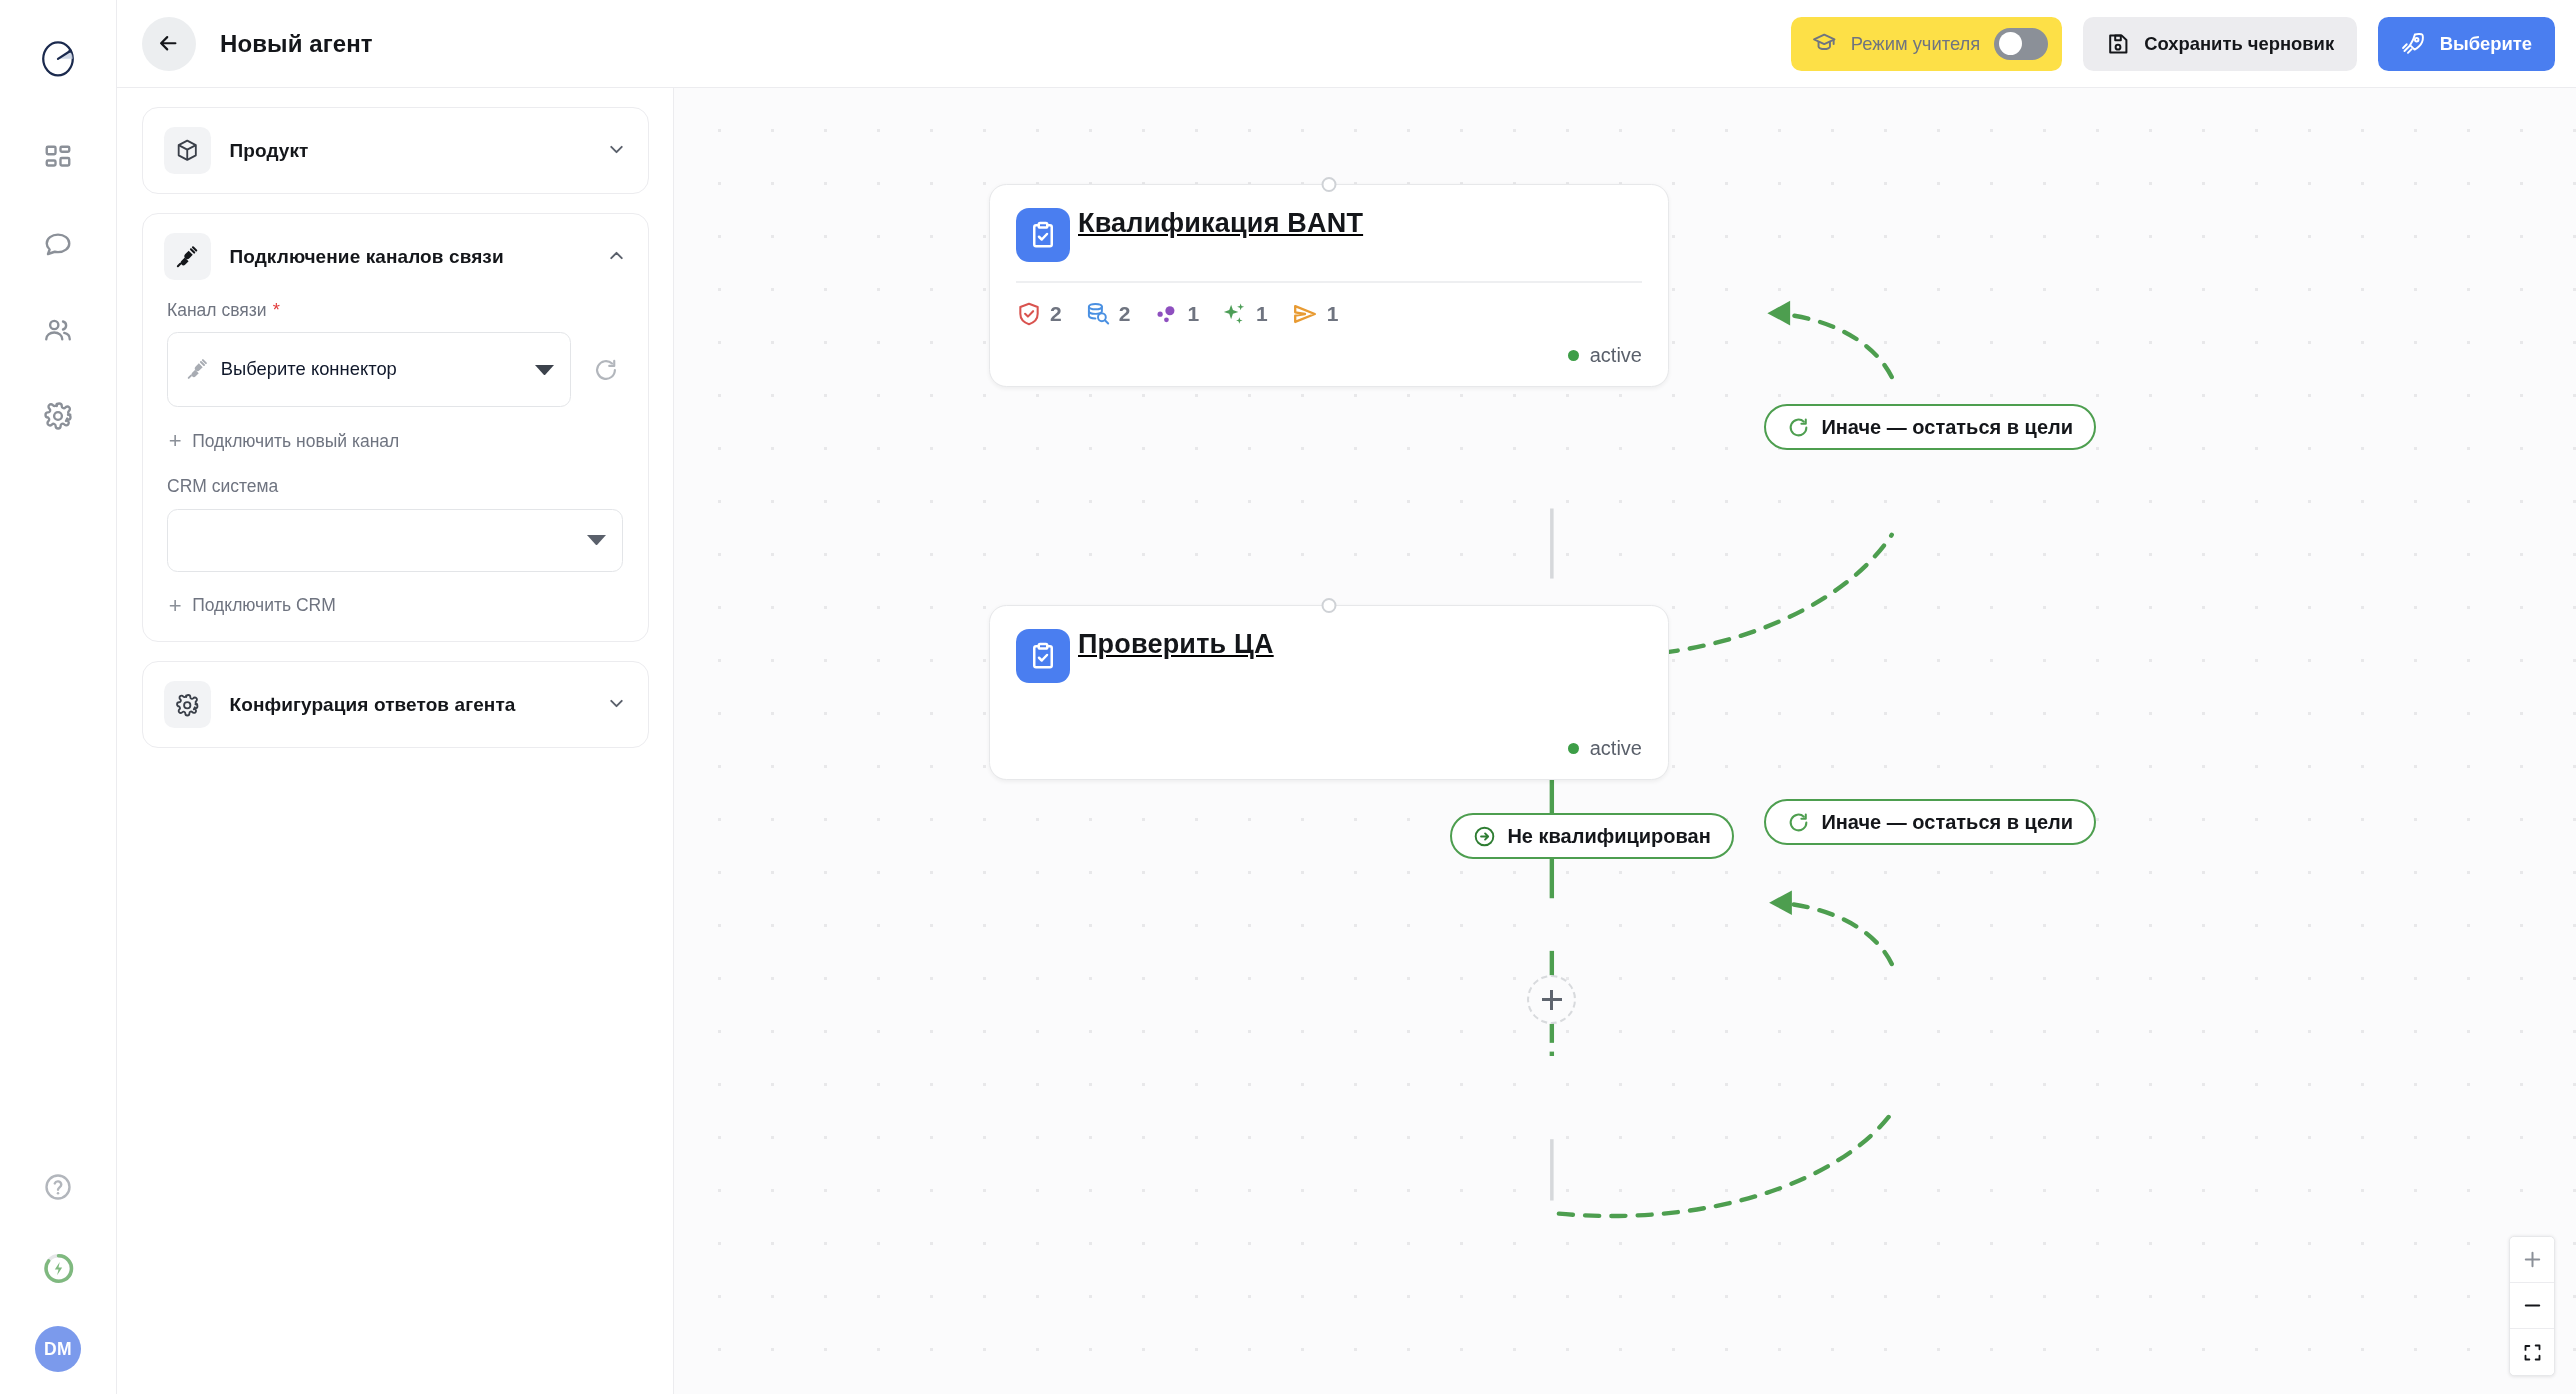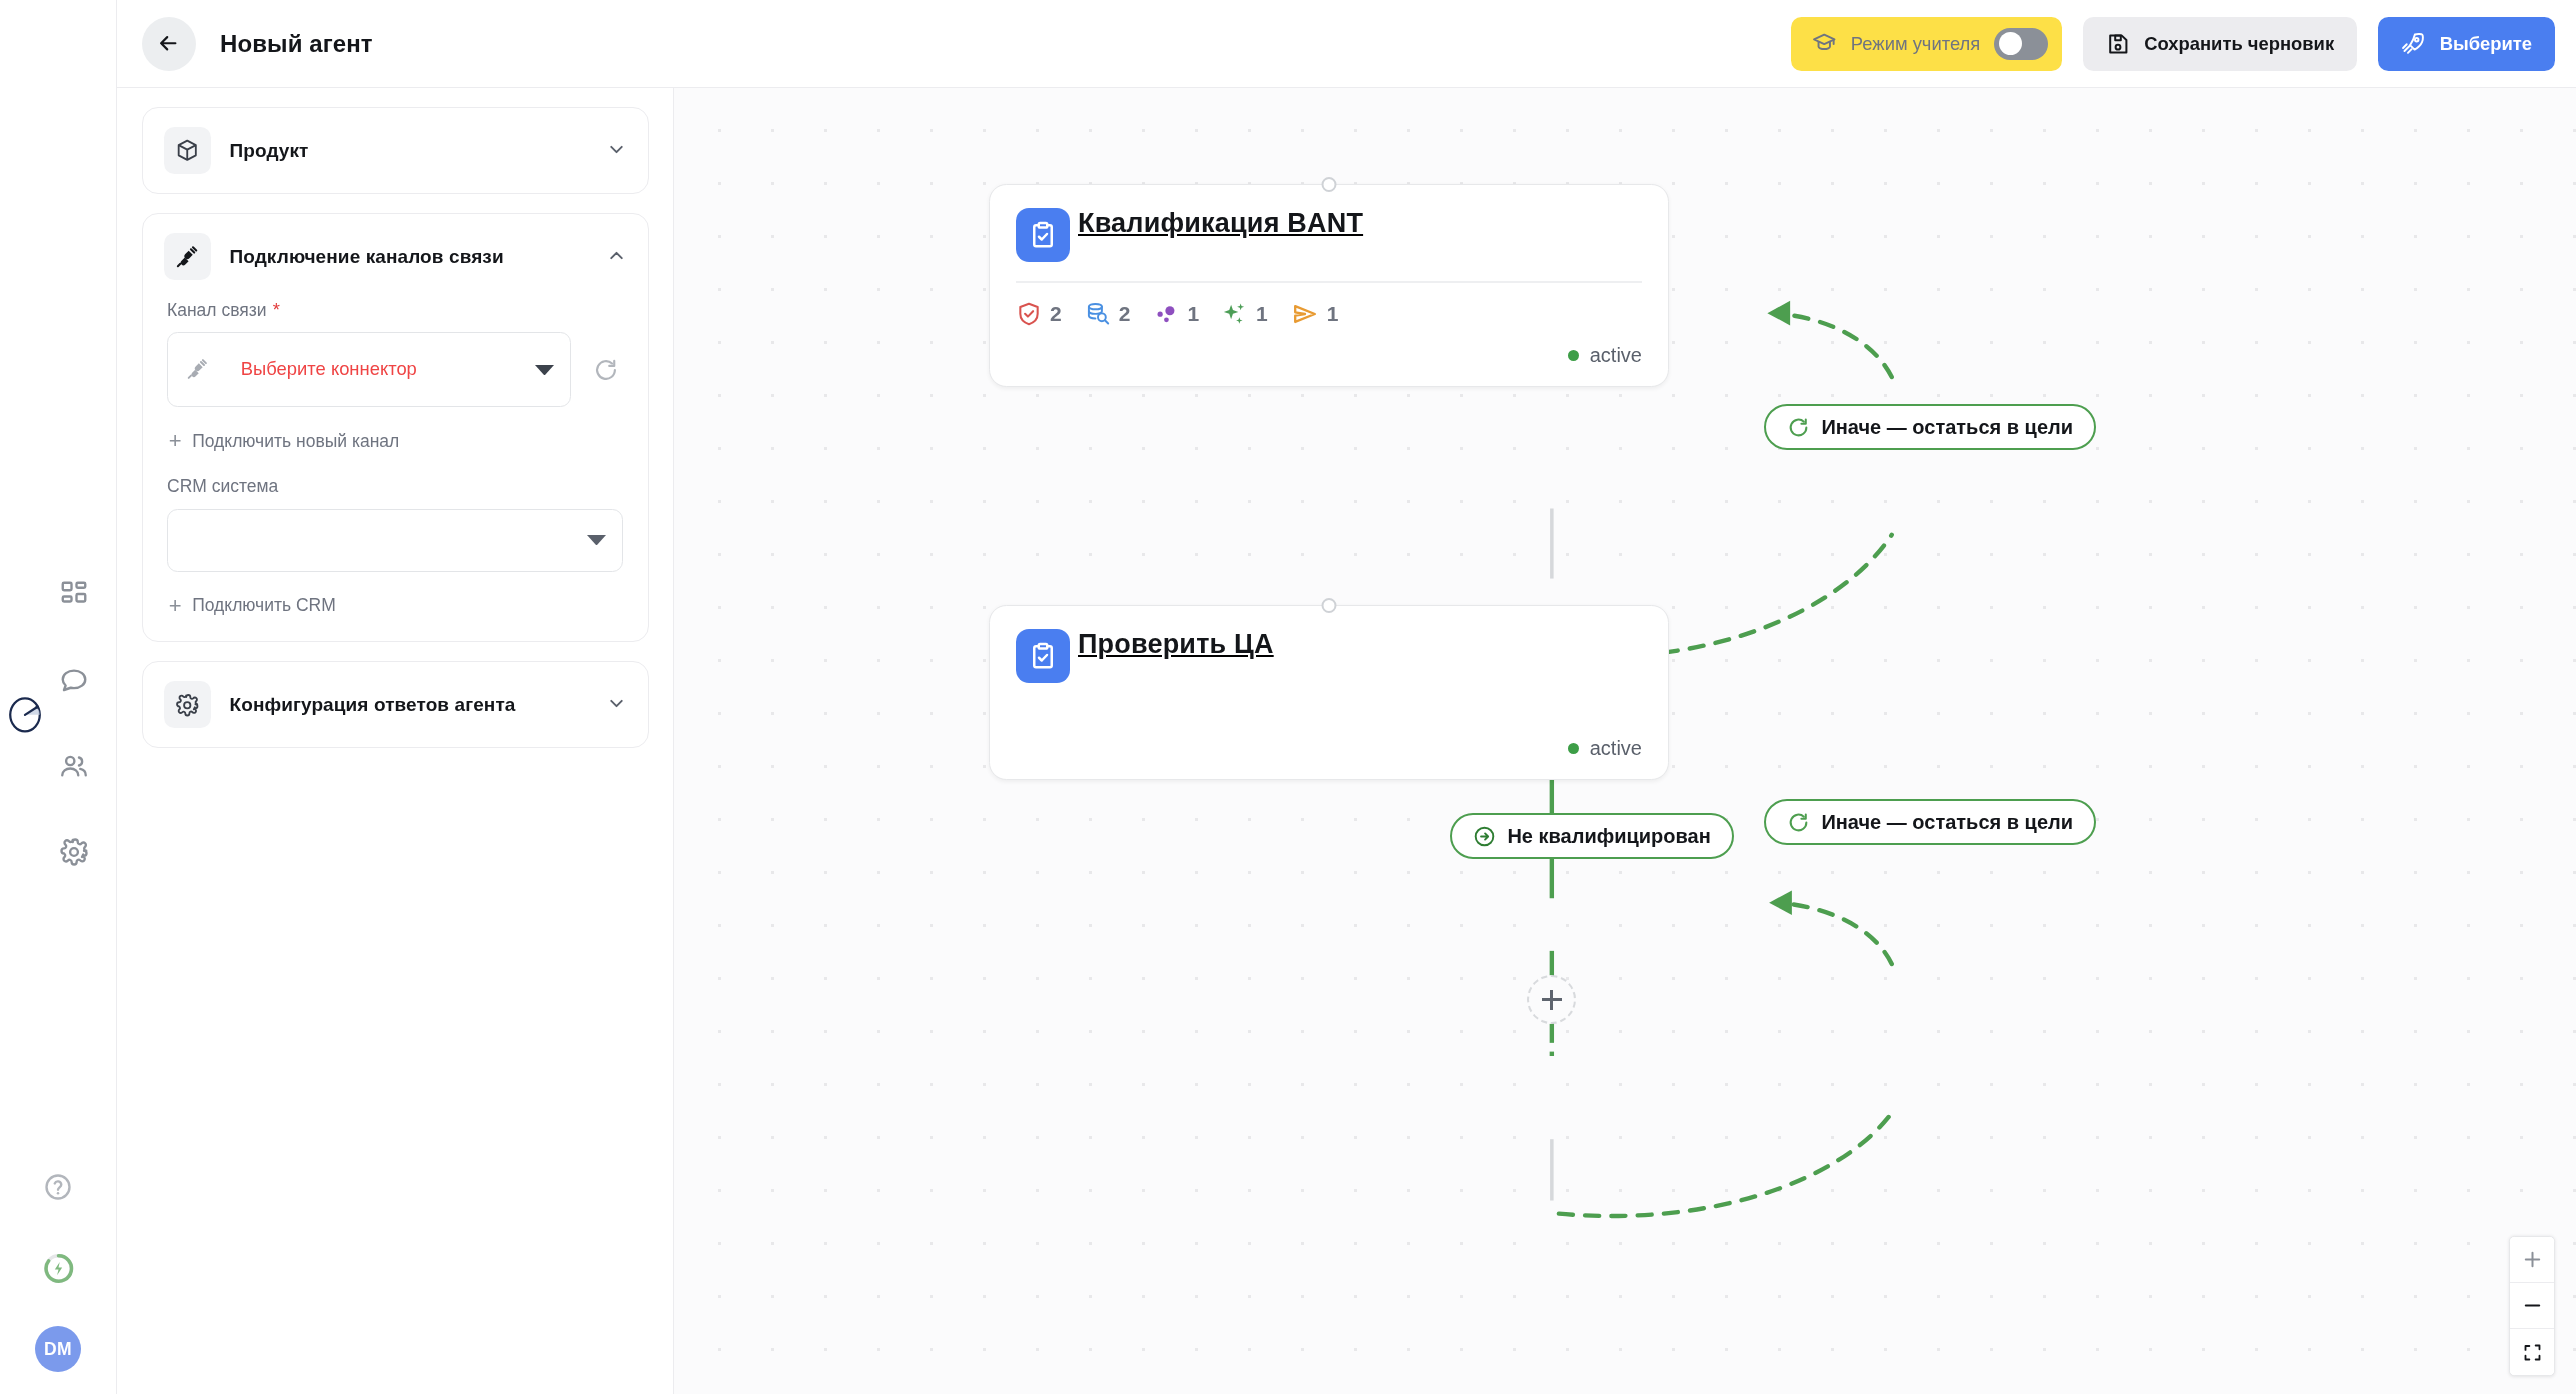--- a/index.html
+++ b/index.html
@@ -9,21 +9,21 @@
     font-family: "Liberation Sans", sans-serif;
     overflow: hidden;
   }
   #app { position: relative; width: 2576px; height: 1395px; display: flex; }
 
   
   .rail {
     width: 117px; height: 1395px;
     background: #ffffff;
     border-right: 1.8px solid #ececef;
-    display: flex; flex-direction: row; align-items: center;
+    display: flex; flex-direction: column; align-items: center;
     flex: 0 0 117px;
     position: relative;
   }
   .rail-logo { margin-top: 33px; width: 49px; height: 49px; display:flex; align-items:center; justify-content:center; }
   .rail-nav { margin-top: 51px; display: flex; flex-direction: column; gap: 37px; align-items: center; }
   .rail-item {
     width: 49px; height: 49px;
     display: flex; align-items: center; justify-content: center;
     cursor: pointer; border-radius: 8.8px;
   }
@@ -127,21 +127,21 @@
   .req { color: #e23b3b; font-size: 18.4px; }
 
   .select-row { display: flex; align-items: center; gap: 17.5px; }
   .select {
     flex: 1; min-height: 75px;
     border: 1.8px solid #e3e5e8; border-radius: 10.5px;
     background: #fff; display: flex; align-items: center; gap: 12.3px;
     padding: 10.5px 16px 10.5px 17.5px; cursor: pointer;
   }
   .select-text { flex: 1; font-size: 18.4px; color: #3a3f49; line-height: 1.35; }
-  .select-text.ph { color: #ef4444; margin-left: 20px; }
+  .select-text.ph { color: #0f172a; }
   .caret { width: 0; height: 0; border-left: 9.6px solid transparent; border-right: 9.6px solid transparent; border-top: 10.5px solid #3c424c; flex: 0 0 19px; }
   .caret.light { border-top-color: #5a606b; }
   .refresh-btn { width: 35px; height: 35px; display: flex; align-items: center; justify-content: center; cursor: pointer; flex: 0 0 35px; }
 
   .link-add {
     display: flex; align-items: center; gap: 10.5px;
     font-size: 17.5px; color: #6f7480; cursor: pointer;
     margin: 23px 0 0 1.8px;
   }
   .plus-sm { font-size: 22px; line-height: 1; color: #8b9098; font-weight: 400; }

